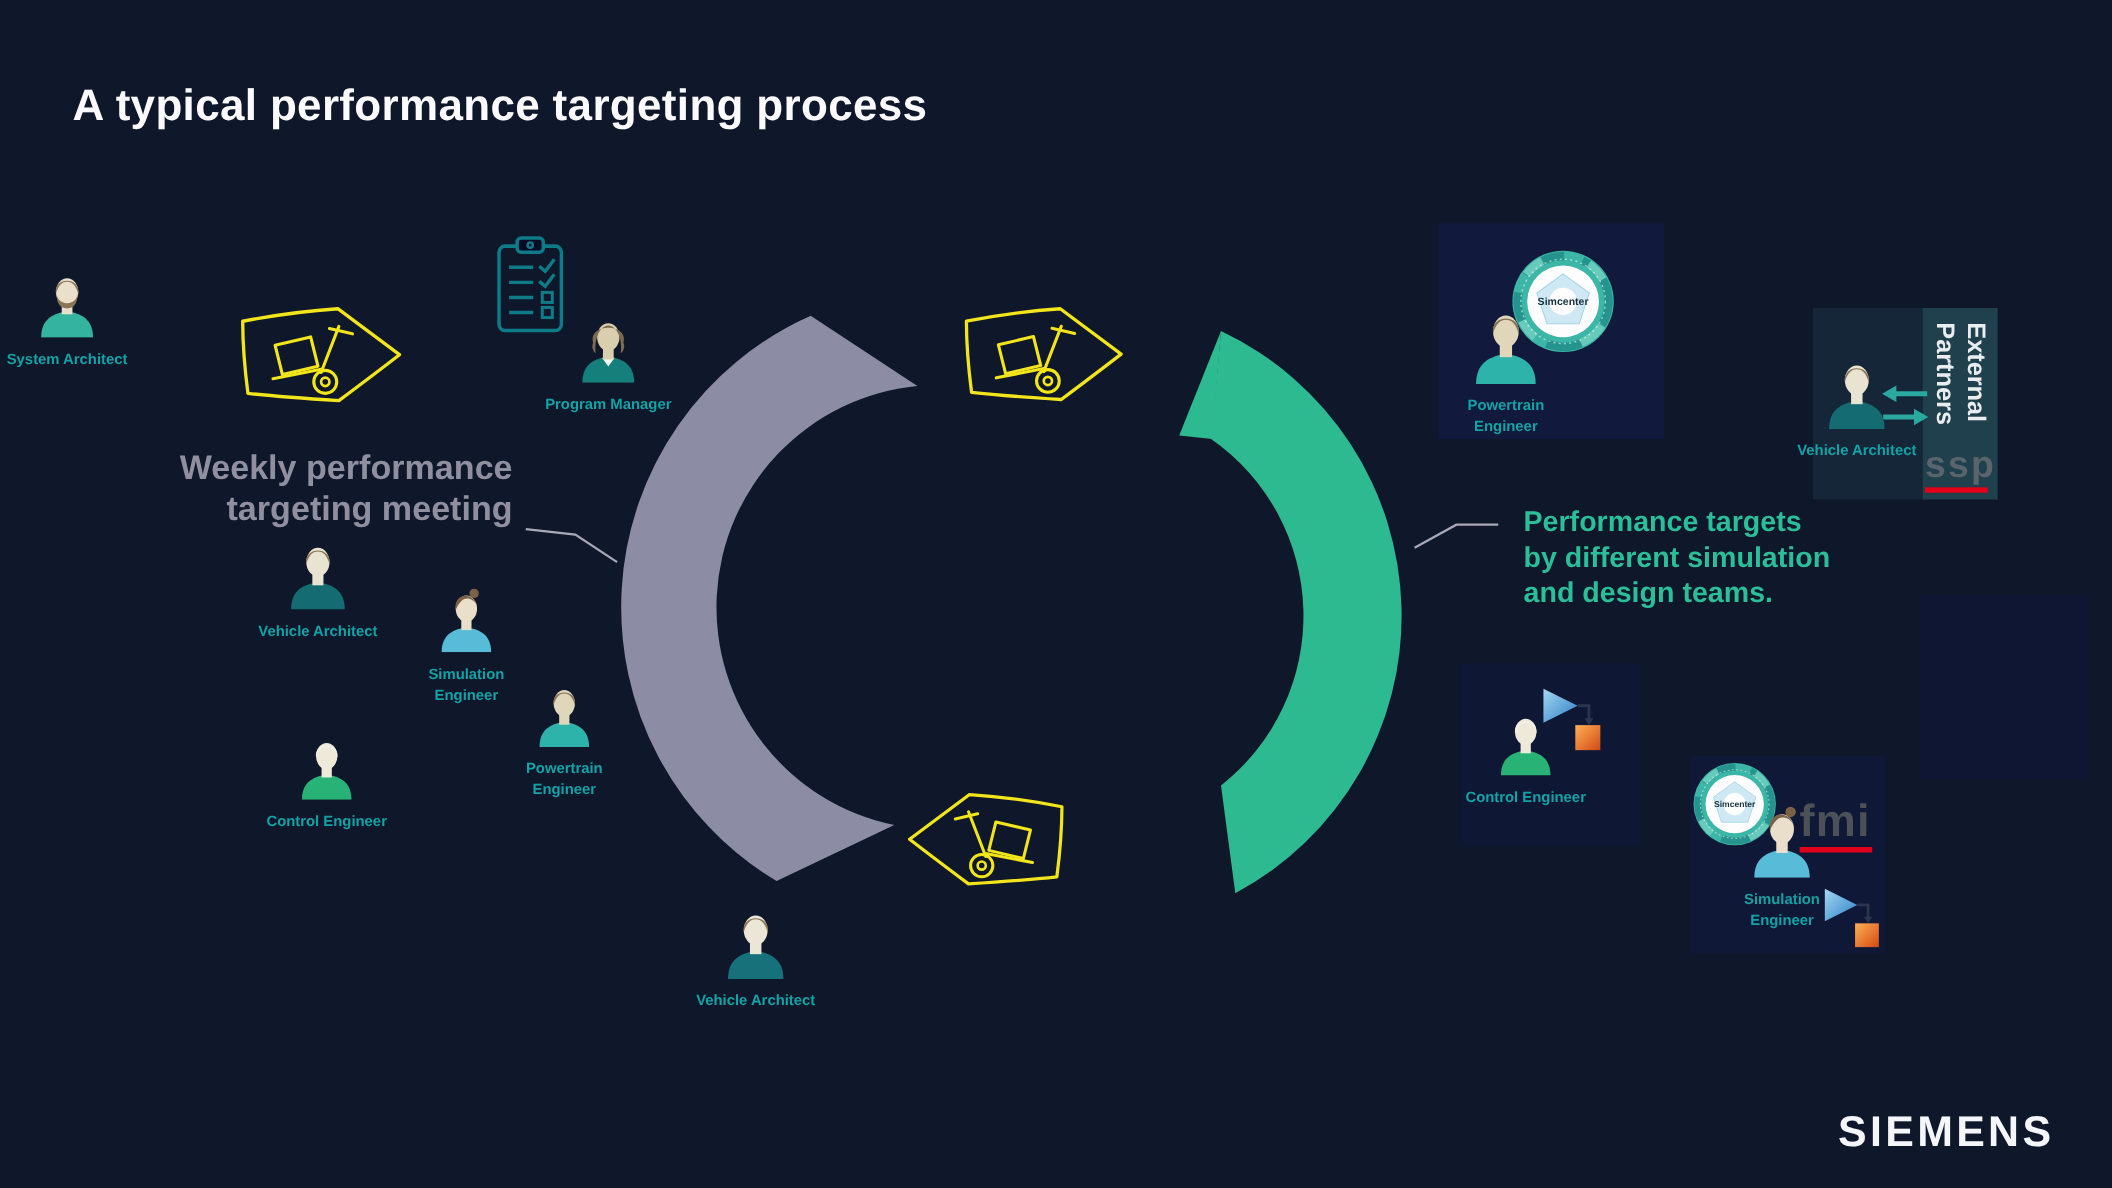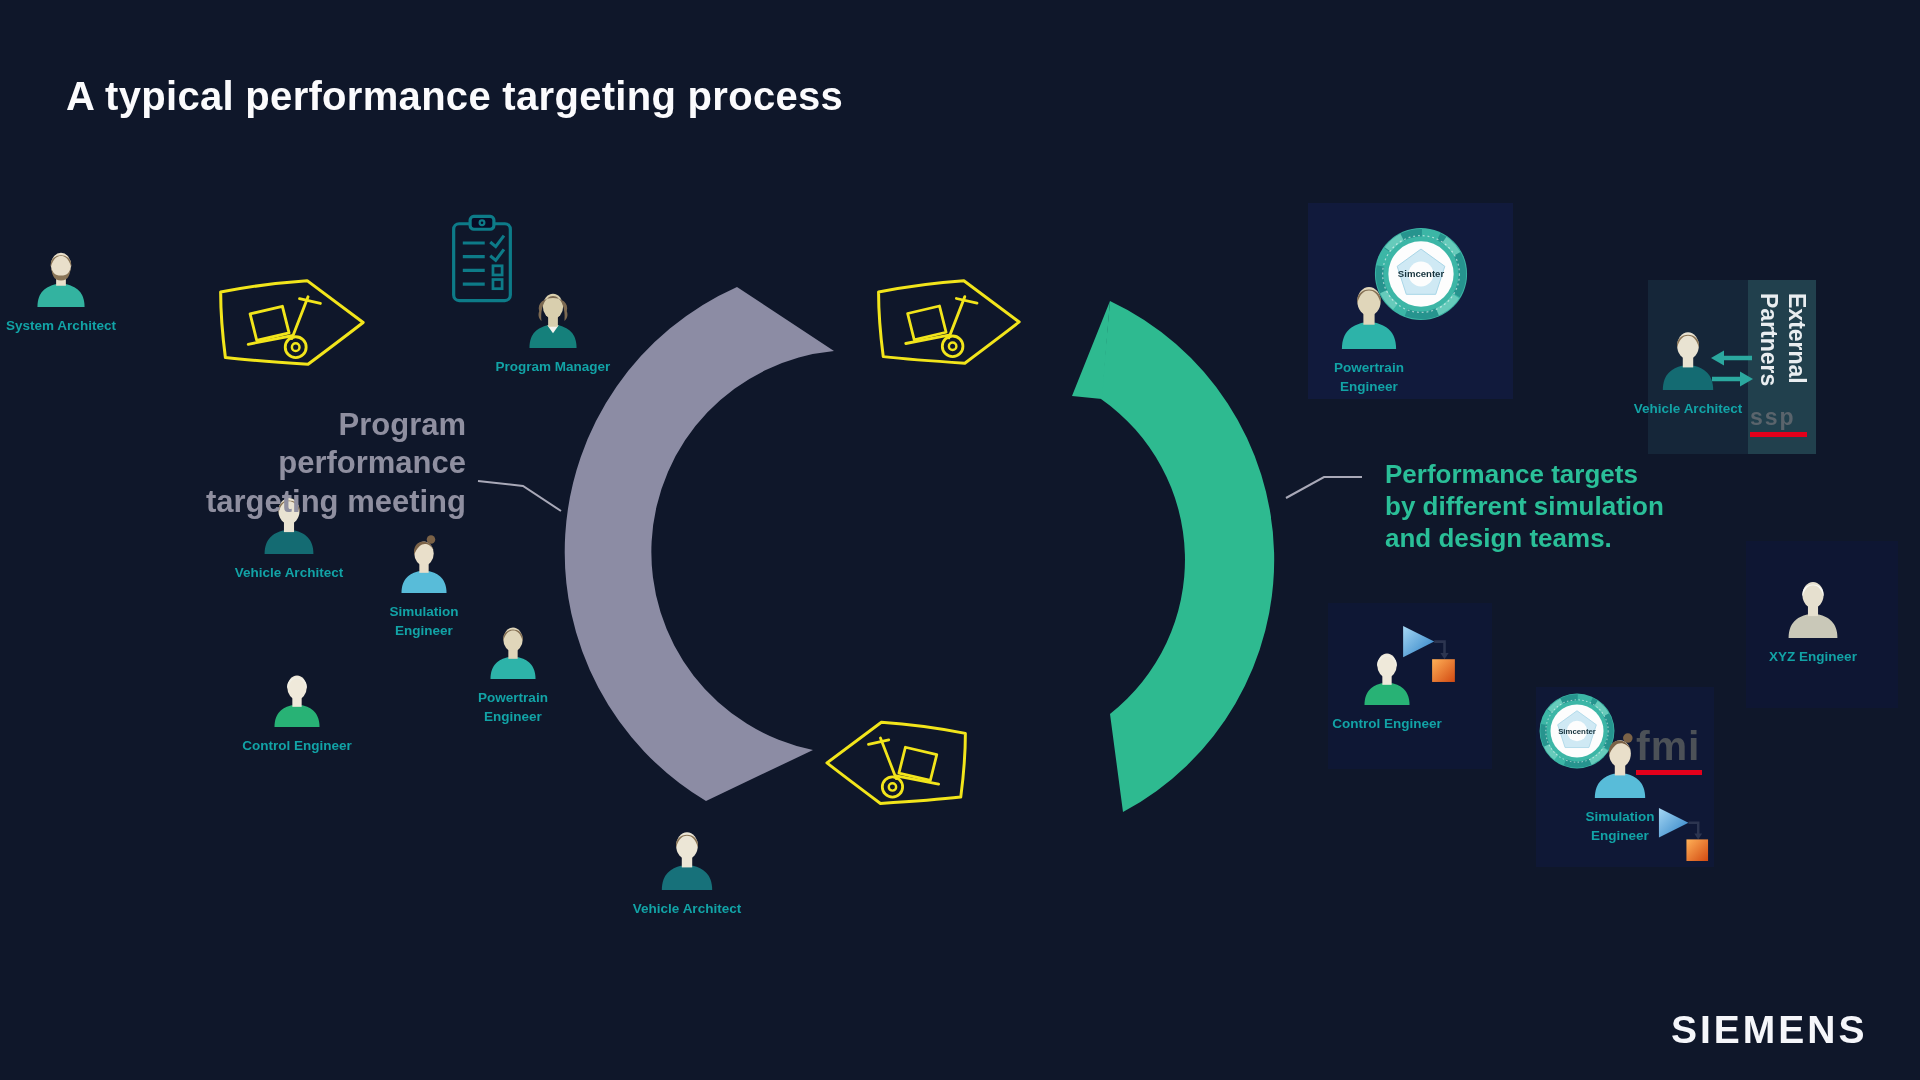--- a/index.html
+++ b/index.html
@@ -24,21 +24,21 @@
   .card-ce{left:1328px;top:603px;width:164px;height:166px;background:#0e1734;}
   .card-se{left:1536px;top:687px;width:178px;height:180px;background:#0f1836;}
   .card-xyz{left:1746px;top:541px;width:152px;height:167px;background:#0e1633;}
   .card-ext{left:1648px;top:280px;width:168px;height:174px;background:#152639;}
   .ext-panel{position:absolute;left:100px;top:0;width:68px;height:174px;background:#21404d;}
   .ext-label{position:absolute;left:74px;top:45px;width:120px;height:56px;transform:rotate(90deg);
              font-size:23px;font-weight:bold;color:#e9edf0;line-height:1.2;text-align:left;}
   .fmi-logo{position:absolute;left:100px;top:8px;width:72px;}
   .fmi-text{font-size:41px;font-weight:bold;color:#4c5157;line-height:1;letter-spacing:1px;margin-top:31px;}
   .ssp-logo{position:absolute;left:102px;top:126px;width:62px;}
-  .ssp-text{font-size:23px;font-weight:bold;color:#5a646c;line-height:1;letter-spacing:2px;}
+  .ssp-text{font-size:34px;font-weight:bold;color:#5a646c;line-height:1;letter-spacing:2px;}
   .red-bar{height:5px;background:#e3001b;margin-top:3px;}
   .badge-pe{position:absolute;left:65px;top:23px;width:96px;height:96px;}
   .badge-se{position:absolute;left:2px;top:5px;width:78px;height:78px;}
   .slk-ce{position:absolute;left:72px;top:20px;width:58px;height:60px;}
   .slk-se{position:absolute;left:120px;top:118px;width:55px;height:57px;}
   .xchg{position:absolute;left:58px;top:68px;width:52px;height:42px;}
 </style>
 </head>
 <body>
 
@@ -121,21 +121,21 @@
 
   <svg class="abs layer-arcs" viewBox="0 0 1920 1080">
     <path d="M737,287 A290,290 0 0 0 706,801 L813,750 A202,202 0 0 1 834,351 Z" fill="#8c8ca4"></path>
     <path d="M1110,301 A286,286 0 0 1 1123,812 L1110,714 A196,196 0 0 0 1101,399 Z" fill="#2eba90"></path>
     <path d="M1110,301 L1072,396 L1102,399 Z" fill="#2eba90"></path>
     <path d="M478,481 L523,486 L561,511" fill="none" stroke="#a9a9b8" stroke-width="2"></path>
     <path d="M1286,498 L1324,477 L1362,477" fill="none" stroke="#a9a9b8" stroke-width="2"></path>
   </svg>
 
   <div class="abs meeting-note">
-    <div>Program performance</div>
+    <div>Weekly performance</div>
     <div>targeting meeting</div>
   </div>
   <div class="abs targets-note">
     <div>Performance targets</div>
     <div>by different simulation</div>
     <div>and design teams.</div>
   </div>
 
   <svg class="abs doodle" style="left:450px;top:210px;--teal:#0d7b88" width="64" height="97" viewBox="0 0 70 100">
       <use href="#clipboard"></use>
@@ -265,22 +265,16 @@
     <div class="plabel">Control Engineer</div>
   </div>
 
   <div class="person" style="left:1560px;top:732px">
     <svg width="56" height="66" viewBox="0 0 64 76" style="--shirt:#58bcd9;--skin:#e9dfca;--hair:#7b6247">
         <use href="#fig-female-bun"></use>
       </svg>
     <div class="plabel">Simulation Engineer</div>
   </div>
 
-  <div class="person" style="left:1753px;top:574px">
-    <svg width="54" height="64" viewBox="0 0 64 76" style="--shirt:#c9c8b8;--skin:#e6e0cf;--hair:#fbfbf6">
-        <use href="#fig-male"></use>
-      </svg>
-    <div class="plabel">XYZ Engineer</div>
-  </div>
 
   <div class="abs siemens">SIEMENS</div>
 
 </div>
 
 </body></html>

